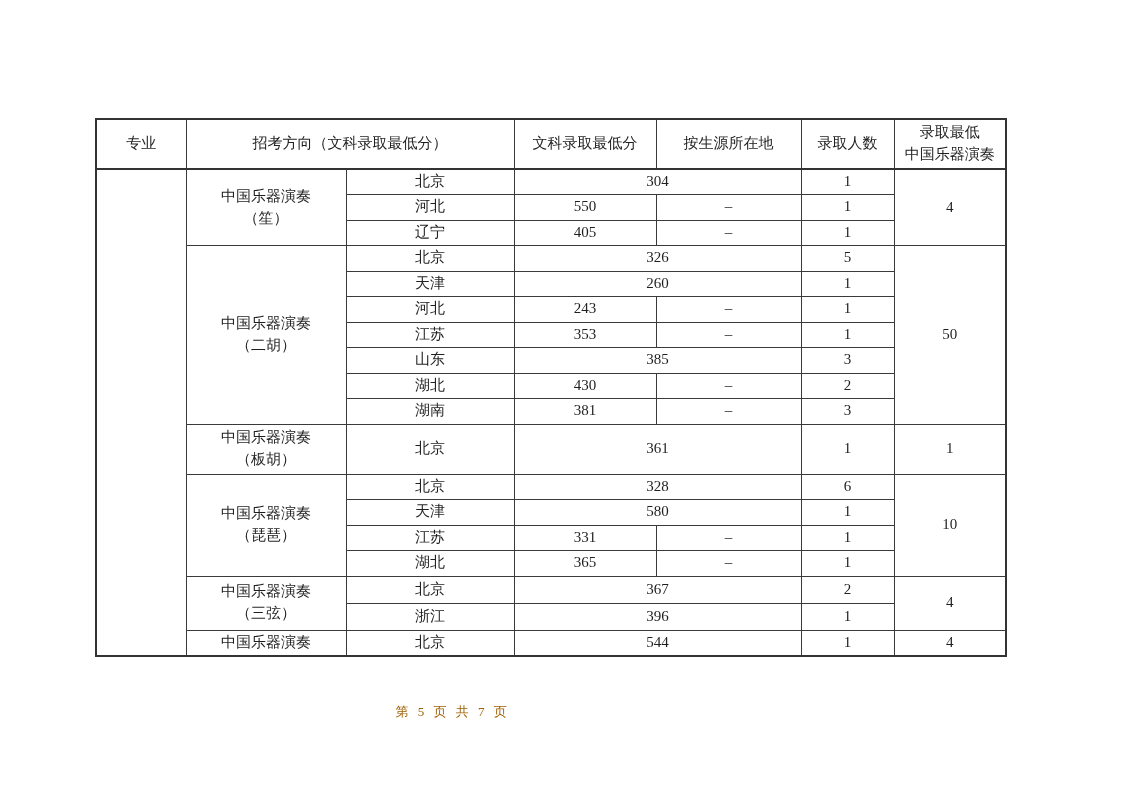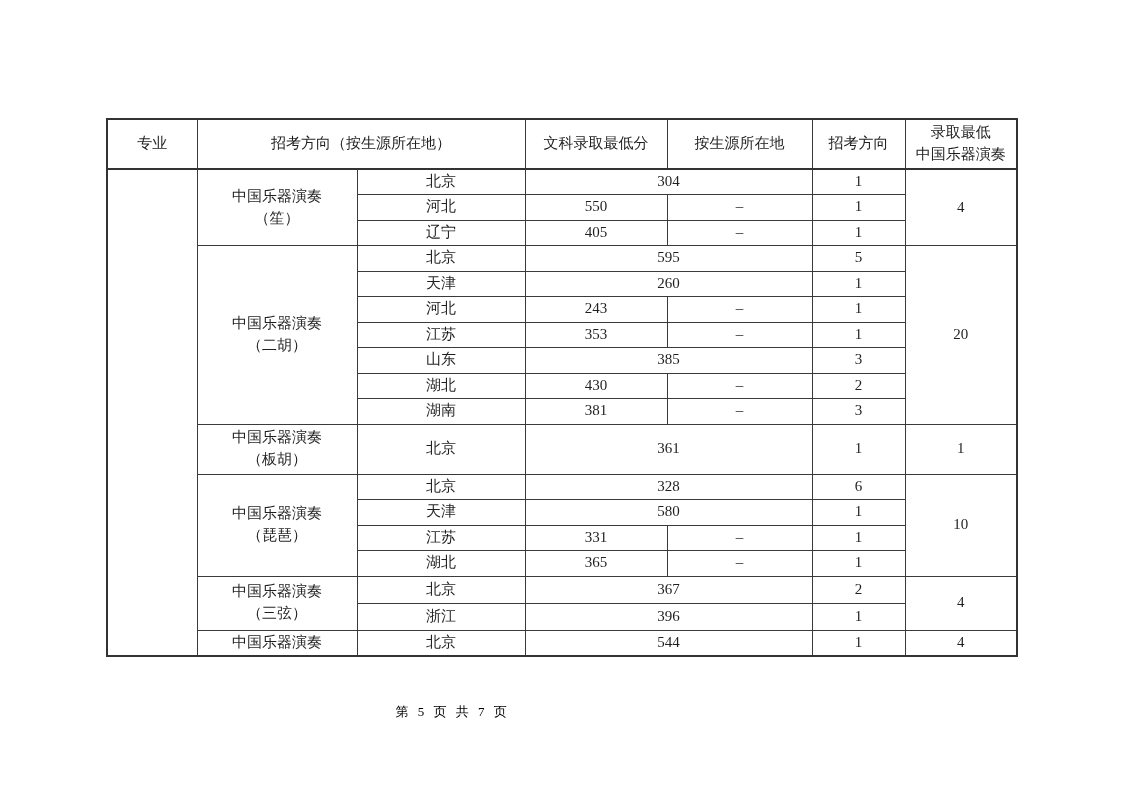--- a/index.html
+++ b/index.html
@@ -7,40 +7,39 @@
   body {
     width:1123px; height:794px; position:relative; overflow:hidden;
     font-family:"Liberation Serif","DejaVu Serif",serif;
     color:#1f1f1f;
   }
   .admissions {
     position:absolute; left:95px; top:118px;
     width:910px;
     border-collapse:collapse; table-layout:fixed;
     border:2px solid #333;
-    margin-left:11px;
   }
   .admissions th, .admissions td {
     border:1px solid #3a3a3a;
     text-align:center; vertical-align:middle;
     font-size:15px; font-weight:normal;
     padding:0 2px;
     white-space:pre-line;
     line-height:1.45;
   }
   .admissions tr.head th {
     height:50px;
     border-bottom:2px solid #333;
   }
   .admissions tr.body-row { height:25.5px; }
   .admissions tr.row-tall { height:50px; }
   .admissions tr.row-27 { height:27px; }
   .footer {
     position:absolute; left:0; top:703px; width:905px;
-    text-align:center; font-size:13px; letter-spacing:3px; color:#000000;
+    text-align:center; font-size:13px; letter-spacing:3px; color:#a16207;
   }
 </style>
 </head>
 <body>
 
 <div>
 
   <table class="admissions">
     <colgroup>
       <col style="width:90px">
@@ -48,24 +47,24 @@
         <col style="width:168px">
       <col style="width:142px">
         <col style="width:145px">
         <col style="width:93px">
       <col style="width:112px">
     </colgroup>
 
     <tbody>
         <tr class="head">
       <th>专业</th>
-      <th colspan="2">招考方向（按生源所在地）</th>
+      <th colspan="2">招考方向（文科录取最低分）</th>
       <th>文科录取最低分</th>
       <th>按生源所在地</th>
-      <th>招考方向</th>
+      <th>录取人数</th>
       <th>录取最低
 中国乐器演奏</th>
     </tr>
 
     <tr class="body-row">
       <td rowspan="18"></td>
       <td rowspan="3">中国乐器演奏
 （笙）</td>
       <td>北京</td>
       <td colspan="2">304</td>
@@ -82,23 +81,23 @@
       <td>辽宁</td>
       <td>405</td>
       <td>–</td>
       <td>1</td>
     </tr>
 
     <tr class="body-row">
       <td rowspan="7">中国乐器演奏
 （二胡）</td>
       <td>北京</td>
-      <td colspan="2">595</td>
+      <td colspan="2">326</td>
       <td>5</td>
-      <td rowspan="7">20</td>
+      <td rowspan="7">50</td>
     </tr>
     <tr class="body-row">
       <td>天津</td>
       <td colspan="2">260</td>
       <td>1</td>
     </tr>
     <tr class="body-row">
       <td>河北</td>
       <td>243</td>
       <td>–</td>

